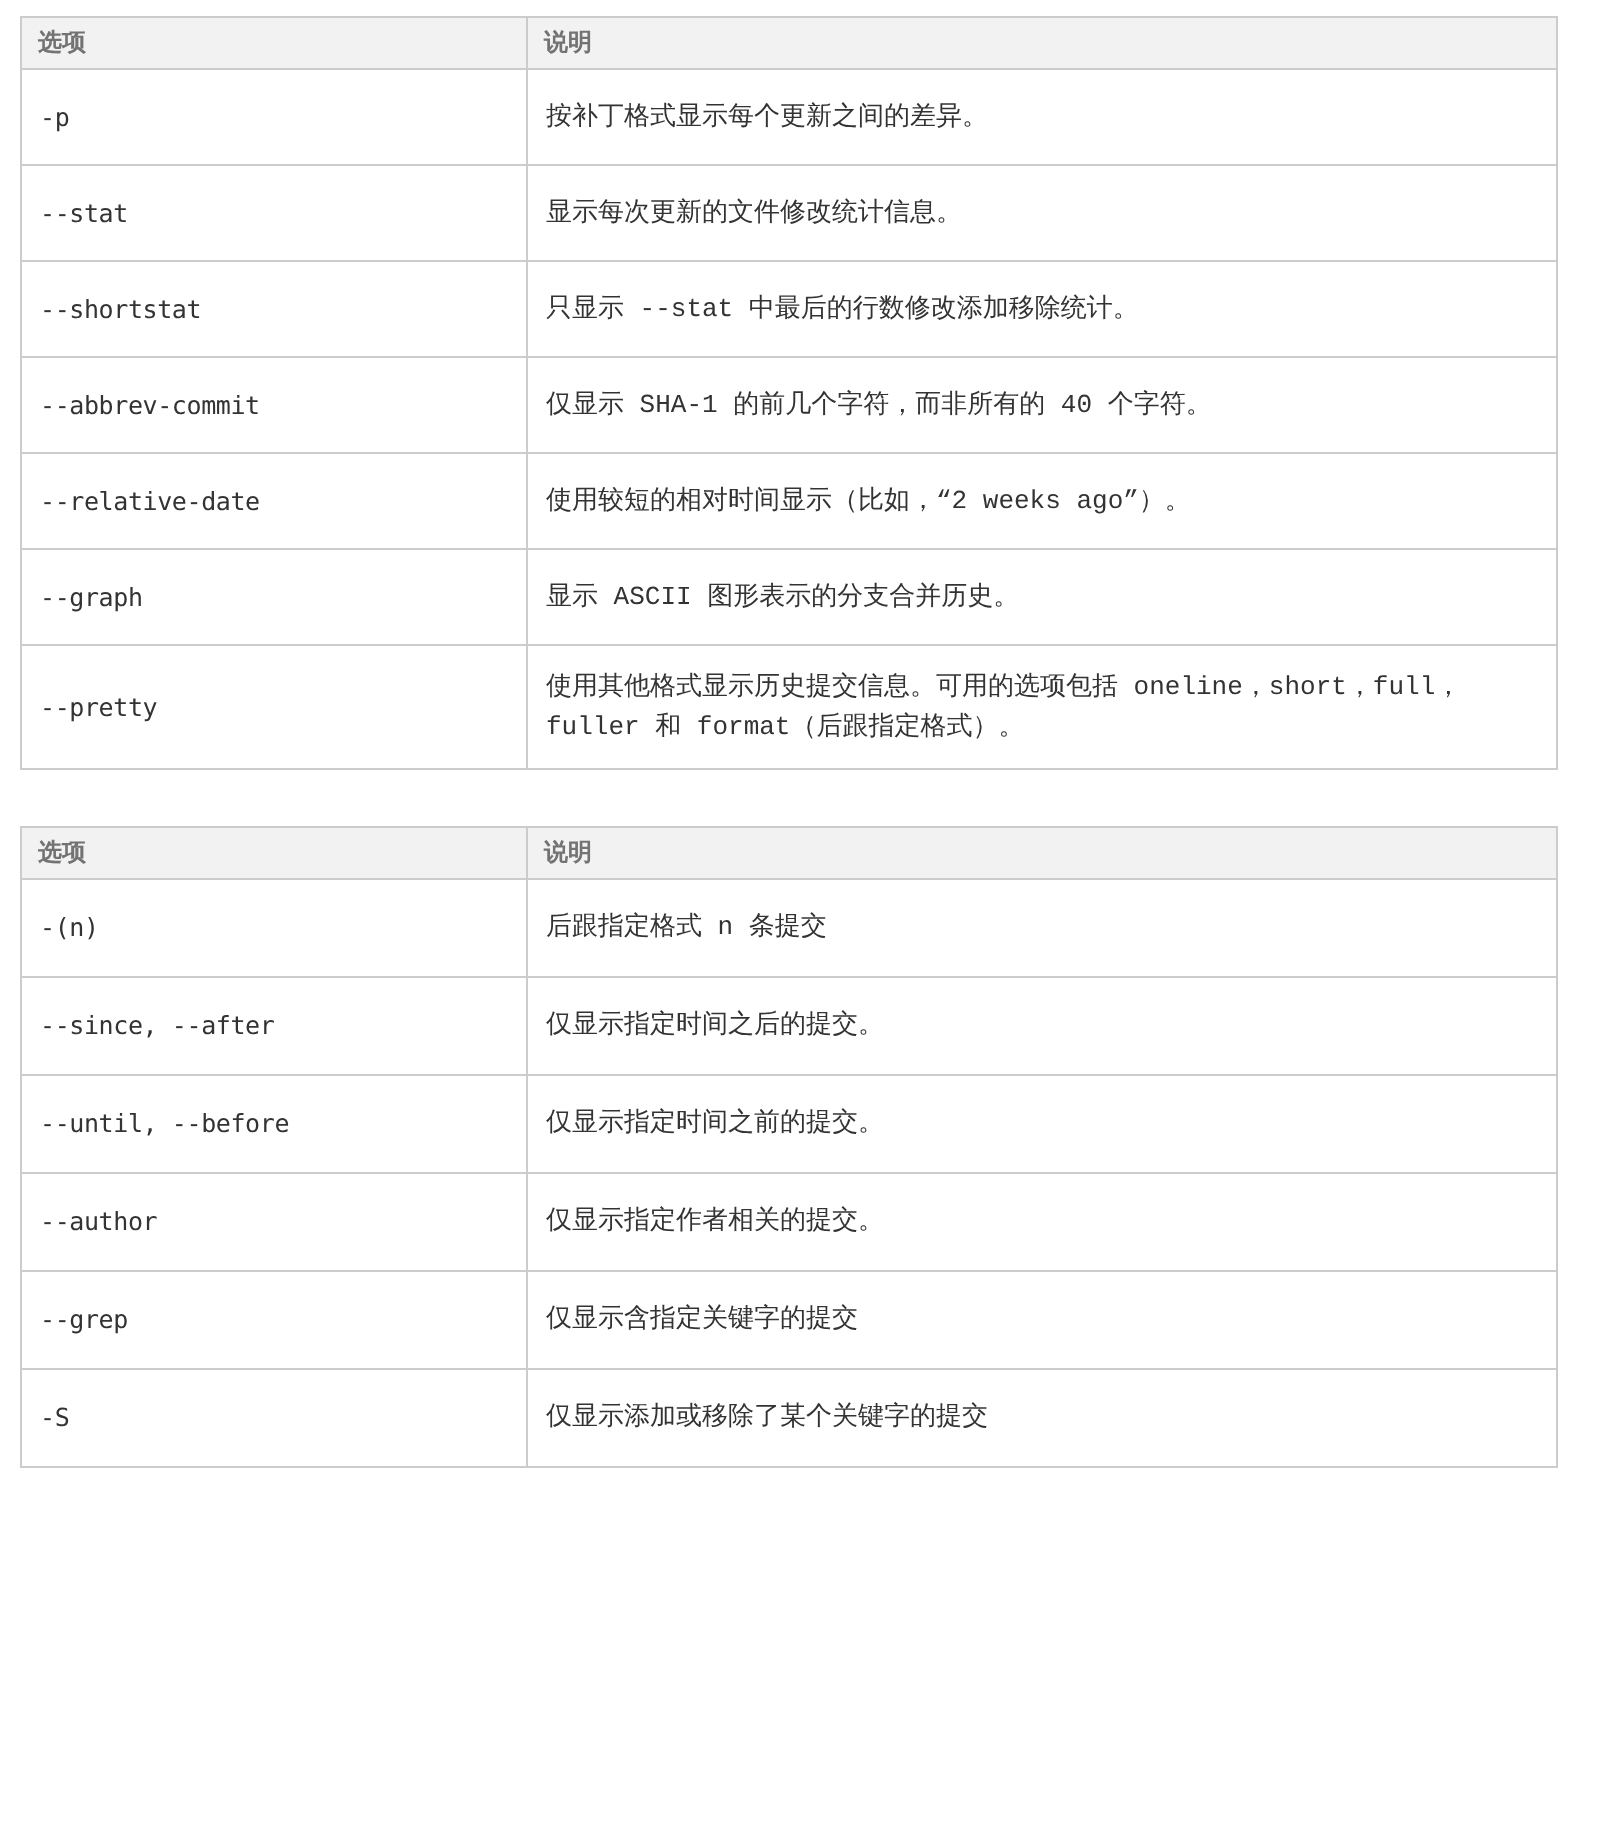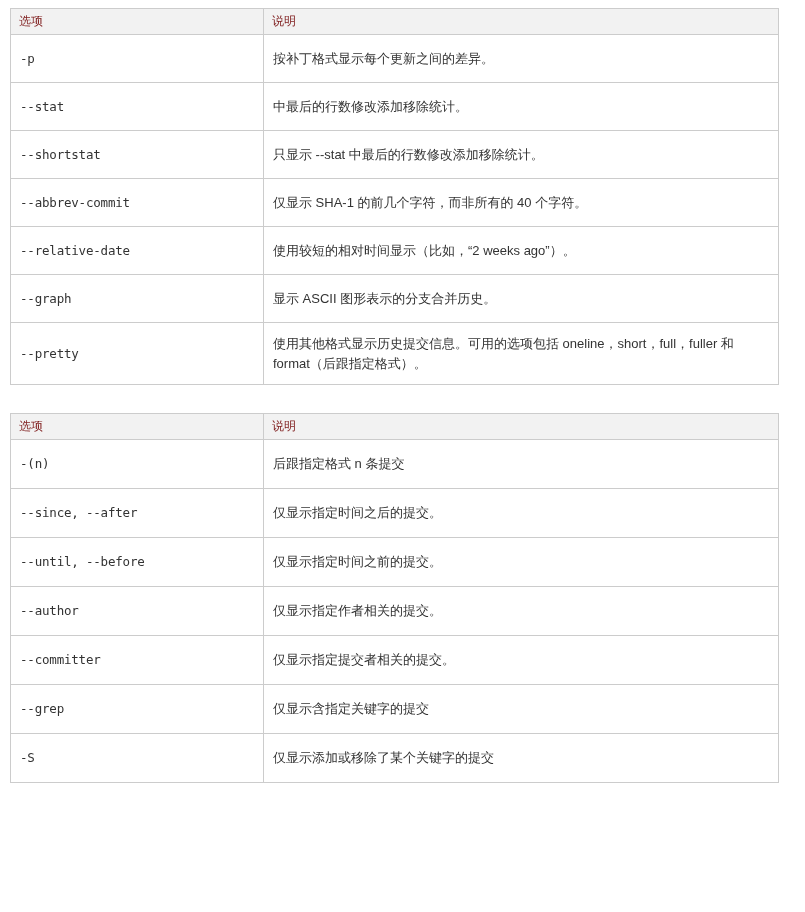--- a/index.html
+++ b/index.html
@@ -28,44 +28,44 @@
   table.opt-table + table.opt-table {
     margin-top: 28px;
   }
   table.opt-table col.c-opt { width: 253px; }
   table.opt-table col.c-desc { width: 515px; }
 
   table.opt-table thead th {
     background: #f2f2f2;
     border: 1px solid #cccccc;
     text-align: left;
-    font-weight: normal;
+    font-weight: bold;
     font-size: 12px;
-    color: #7f1d1d;
+    color: #737373;
     padding: 4px 8px 5px 8px;
     height: 16px;
     line-height: 16px;
   }
   table.opt-table tbody td {
     border: 1px solid #cccccc;
     vertical-align: middle;
     padding: 8px 9px;
     font-size: 13px;
     line-height: 20px;
     color: #333333;
   }
   table.opt-table tbody td.opt-cell {
     font-family: "DejaVu Sans Mono", "Liberation Mono", monospace;
     font-size: 12.5px;
     letter-spacing: -0.2px;
     color: #333333;
     white-space: nowrap;
   }
   table.opt-table tbody td.desc-cell {
-    font-family: Liberation Sans, sans-serif;
+    font-family: Liberation Mono, monospace;
   }
   table.opt-table.t1 tbody tr { height: 48px; }
   table.opt-table.t2 tbody tr { height: 49px; }
   table.opt-table.t1 tbody tr.tall { height: 62px; }
 </style>
 </head>
 <body>
 
 <div class="page">
 
@@ -80,21 +80,21 @@
         <th>说明</th>
       </tr>
     </thead>
     <tbody>
       <tr>
         <td class="opt-cell">-p</td>
         <td class="desc-cell">按补丁格式显示每个更新之间的差异。</td>
       </tr>
       <tr>
         <td class="opt-cell">--stat</td>
-        <td class="desc-cell">中最后的行数修改添加移除统计。</td>
+        <td class="desc-cell">显示每次更新的文件修改统计信息。</td>
       </tr>
       <tr>
         <td class="opt-cell">--shortstat</td>
         <td class="desc-cell">只显示 --stat 中最后的行数修改添加移除统计。</td>
       </tr>
       <tr>
         <td class="opt-cell">--abbrev-commit</td>
         <td class="desc-cell">仅显示 SHA-1 的前几个字符，而非所有的 40 个字符。</td>
       </tr>
       <tr>
@@ -134,24 +134,20 @@
       </tr>
       <tr>
         <td class="opt-cell">--until, --before</td>
         <td class="desc-cell">仅显示指定时间之前的提交。</td>
       </tr>
       <tr>
         <td class="opt-cell">--author</td>
         <td class="desc-cell">仅显示指定作者相关的提交。</td>
       </tr>
       <tr>
-        <td class="opt-cell">--committer</td>
-        <td class="desc-cell">仅显示指定提交者相关的提交。</td>
-      </tr>
-      <tr>
         <td class="opt-cell">--grep</td>
         <td class="desc-cell">仅显示含指定关键字的提交</td>
       </tr>
       <tr>
         <td class="opt-cell">-S</td>
         <td class="desc-cell">仅显示添加或移除了某个关键字的提交</td>
       </tr>
     </tbody>
   </table>
 

